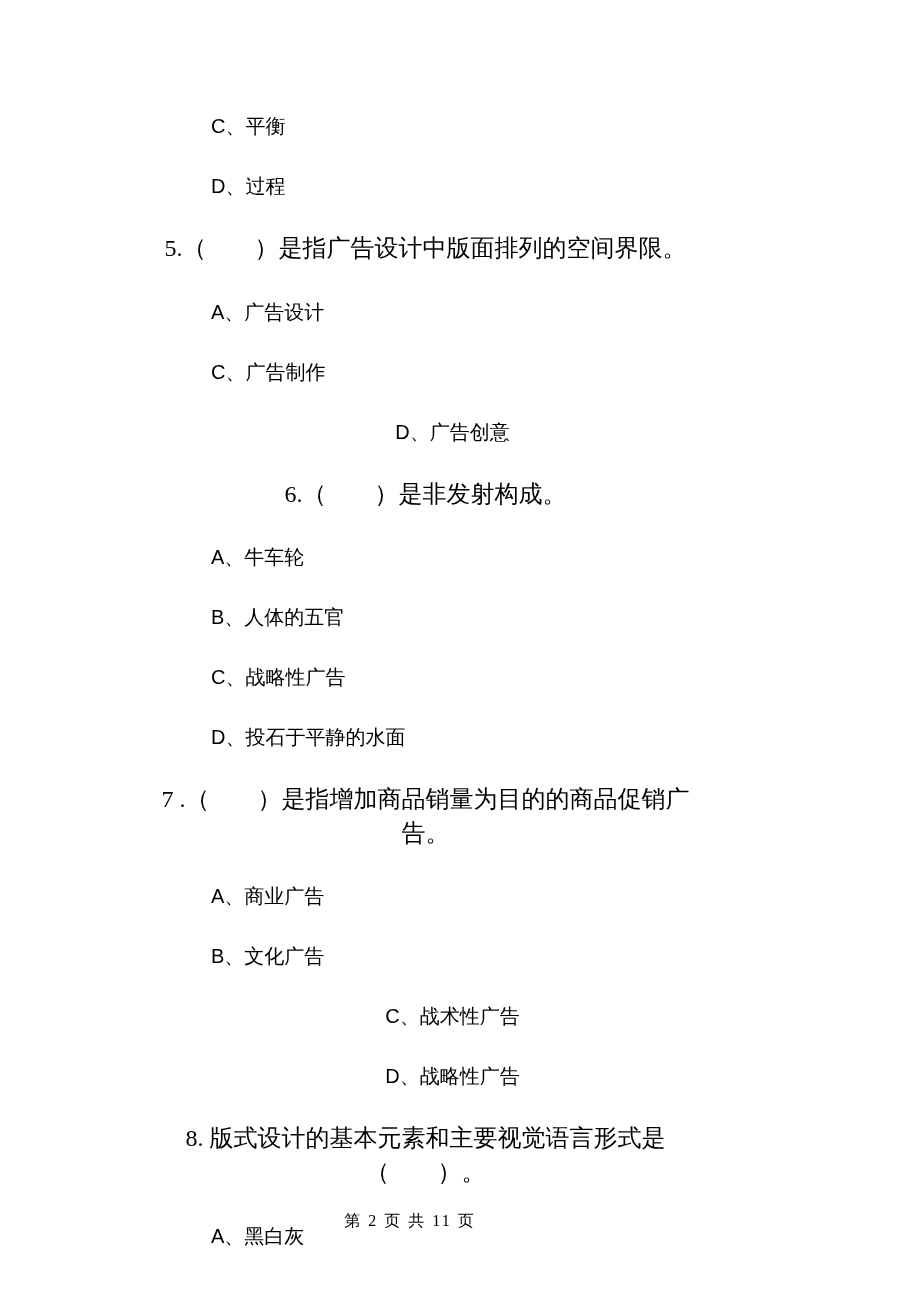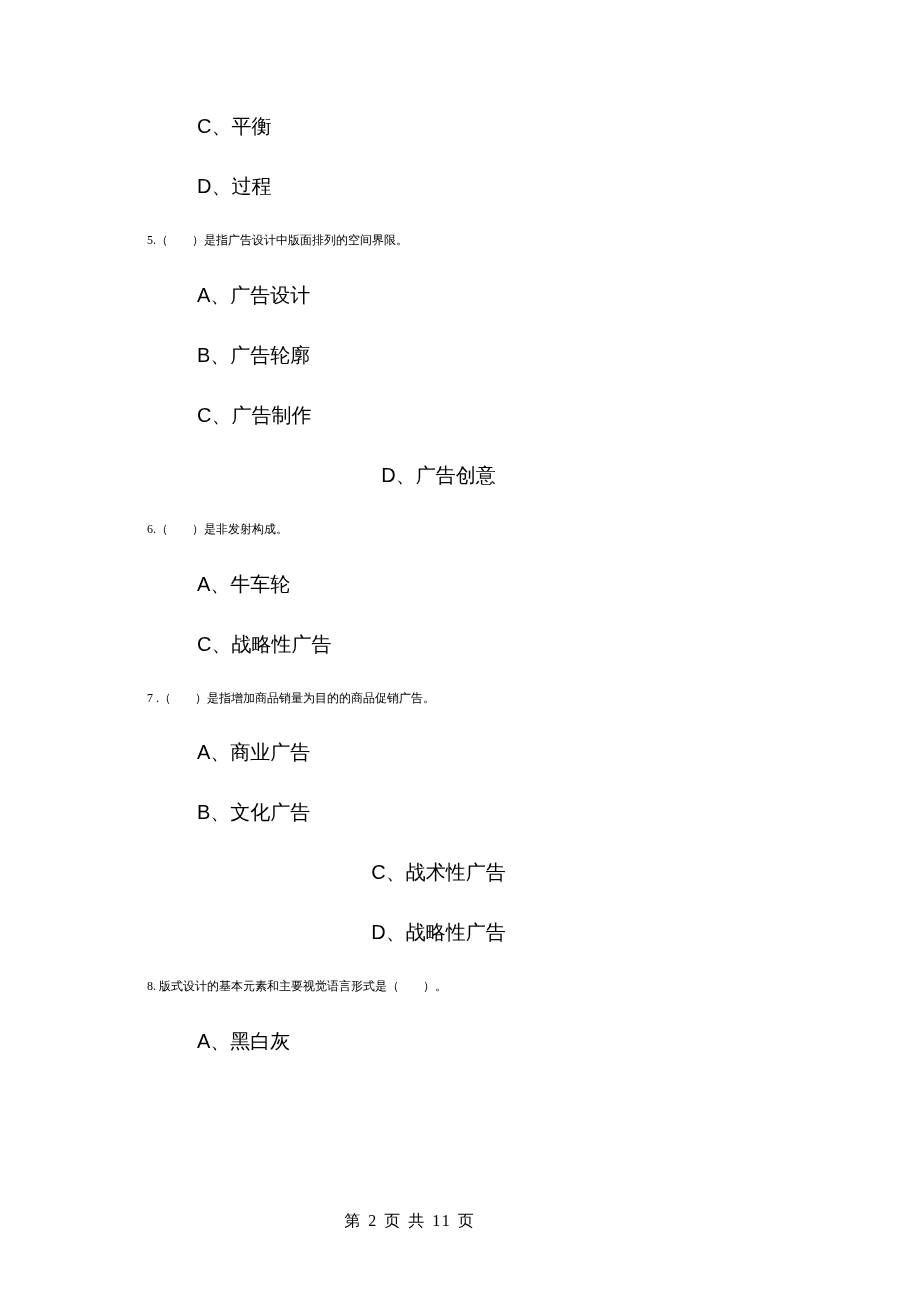--- a/index.html
+++ b/index.html
@@ -4,38 +4,39 @@
 <style>
   * { margin: 0; padding: 0; box-sizing: border-box; }
   html, body { width: 920px; height: 1302px; background: #ffffff; }
   body {
     font-family: "SimSun", "宋体", serif;
     color: #000000;
     position: relative;
   }
   .page {
     position: absolute;
-    left: 0; top: 0;
+    left: 14px; top: 0;
     width: 756px;
     height: 1302px;
     padding-top: 112px;
     padding-left: 147px;
     padding-right: 80px;
   }
   .option-line {
     font-size: 20px;
     line-height: 1.4;
     margin-bottom: 32px;
     padding-left: 50px;
   }
   .question-line {
-    font-size: 12px;
+    font-size: 24px;
     line-height: 1.4;
     margin-bottom: 32px;
     padding-left: 0;
+    text-align: center;
   }
   .option-line .letter {
     font-family: Arial, "Helvetica Neue", sans-serif;
   }
   .footer {
     position: absolute;
     bottom: 70px;
     left: 0;
     width: 820px;
     text-align: center;
@@ -57,37 +58,40 @@
     <span class="letter">D</span><span>、过程</span>
   </div>
 
   <div class="question-line">
     <span>5.</span><span>（　　）是指广告设计中版面排列的空间界限。</span>
   </div>
   <div class="option-line">
     <span class="letter">A</span><span>、广告设计</span>
   </div>
   <div class="option-line">
-    <span class="letter">B</span><span>、广告轮廓</span>
-  </div>
-  <div class="option-line">
     <span class="letter">C</span><span>、广告制作</span>
   </div>
   <div class="option-line indent-extra">
     <span class="letter">D</span><span>、广告创意</span>
   </div>
 
   <div class="question-line">
     <span>6.</span><span>（　　）是非发射构成。</span>
   </div>
   <div class="option-line">
     <span class="letter">A</span><span>、牛车轮</span>
   </div>
   <div class="option-line">
+    <span class="letter">B</span><span>、人体的五官</span>
+  </div>
+  <div class="option-line">
     <span class="letter">C</span><span>、战略性广告</span>
+  </div>
+  <div class="option-line">
+    <span class="letter">D</span><span>、投石于平静的水面</span>
   </div>
 
   <div class="question-line">
     <span>7 .</span><span>（　　）是指增加商品销量为目的的商品促销广告。</span>
   </div>
   <div class="option-line">
     <span class="letter">A</span><span>、商业广告</span>
   </div>
   <div class="option-line">
     <span class="letter">B</span><span>、文化广告</span>

